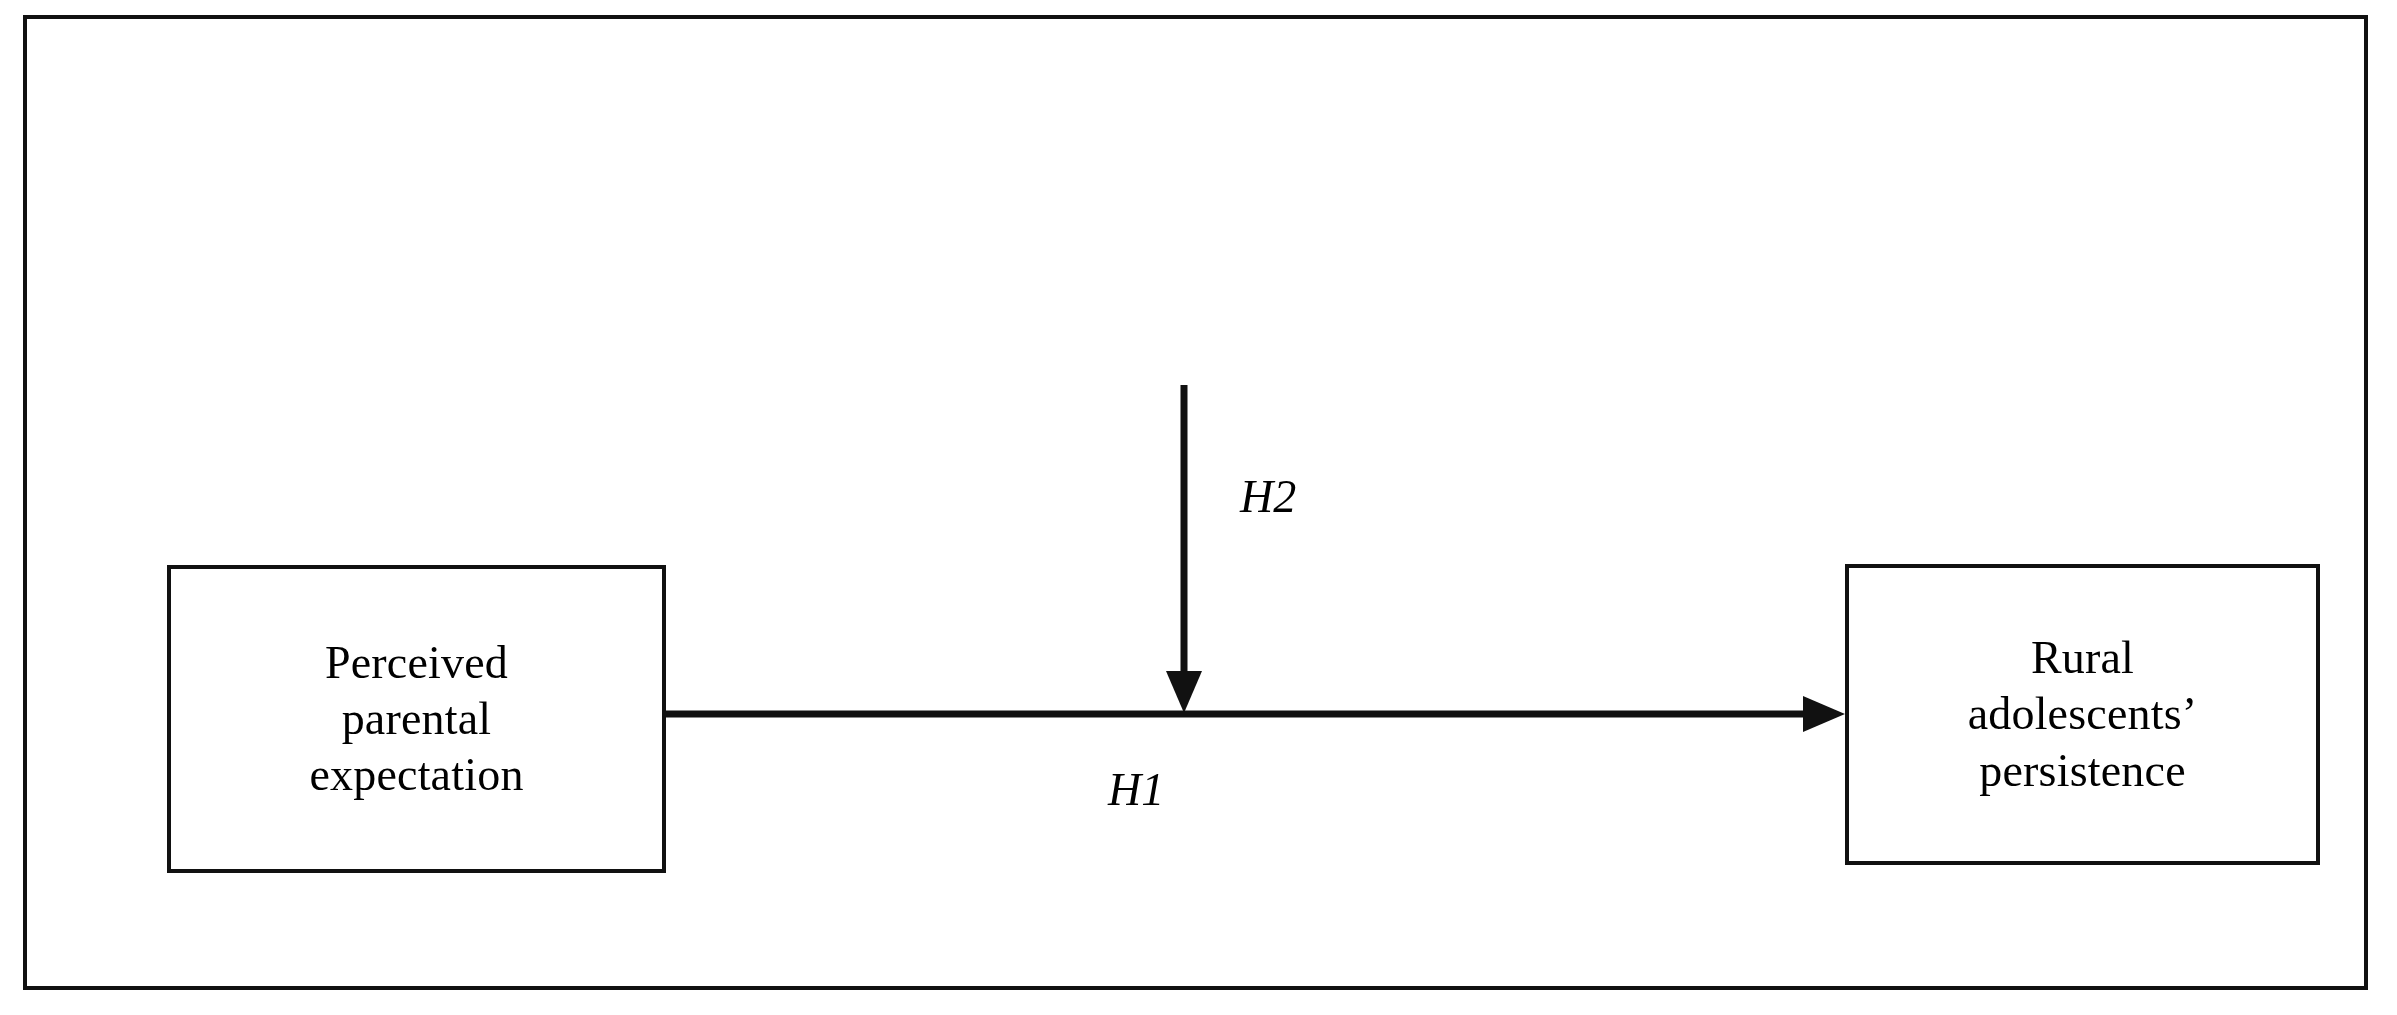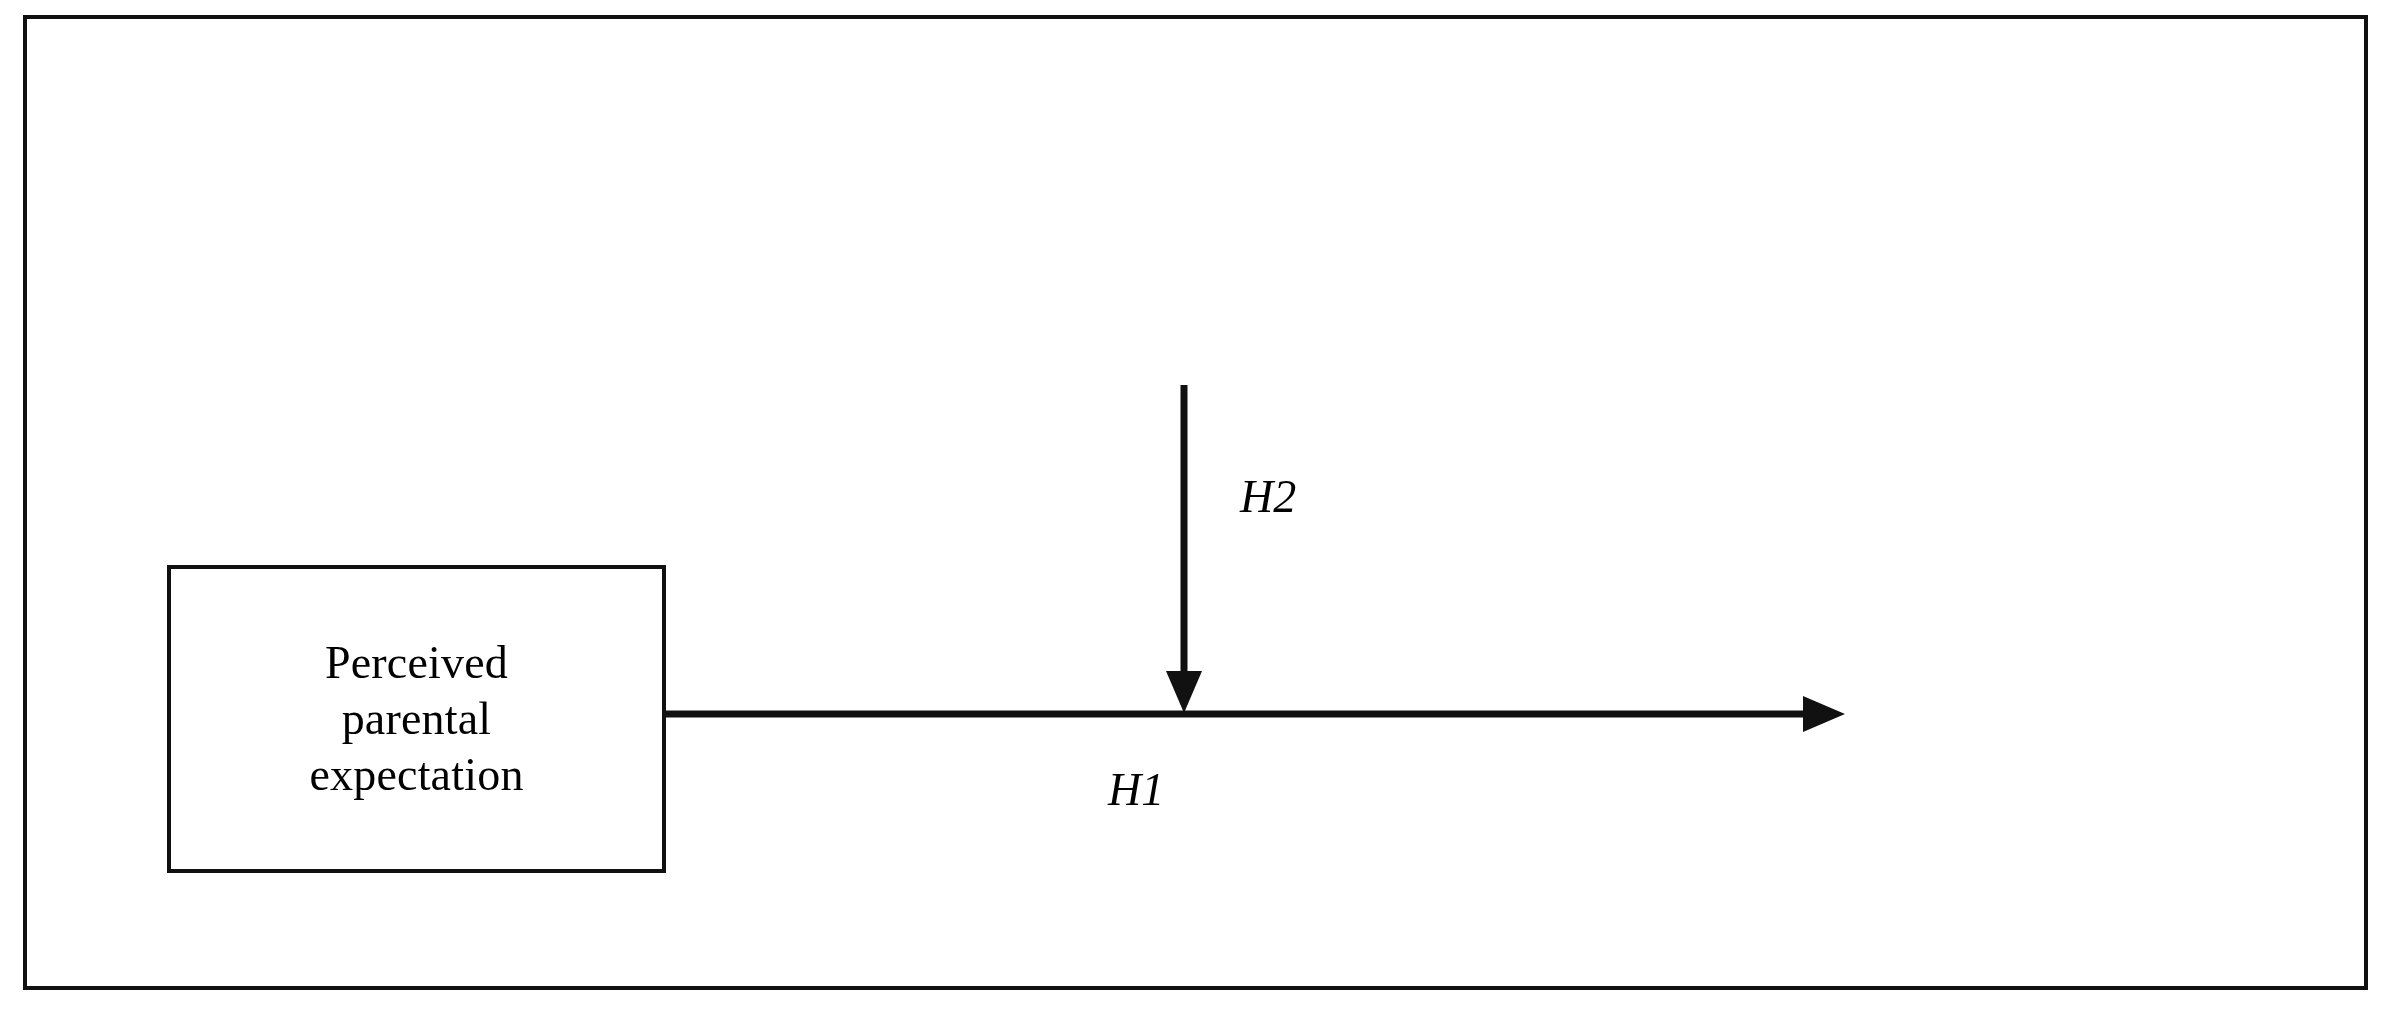--- a/index.html
+++ b/index.html
@@ -114,20 +114,25 @@
 
   <div class="outer-frame">
 
 
     <div class="node-box" id="node-perceived-parental-expectation">
       <span class="node-label">Perceived
 parental
 expectation</span>
     </div>
 
+    <div class="node-box" id="node-rural-adolescents-persistence">
+      <span class="node-label">Rural
+adolescents’
+persistence</span>
+    </div>
 
     <svg class="connector" id="connector-h1" viewBox="0 0 1262 50">
       <line x1="6" y1="25" x2="1225" y2="25" stroke="#111111" stroke-width="7"></line>
       <polygon points="1253,25 1211,7 1211,43" fill="#111111"></polygon>
     </svg>
 
     <svg class="connector" id="connector-h2" viewBox="0 0 60 334">
       <line x1="27" y1="0" x2="27" y2="300" stroke="#111111" stroke-width="7"></line>
       <polygon points="27,328 9,286 45,286" fill="#111111"></polygon>
     </svg>

